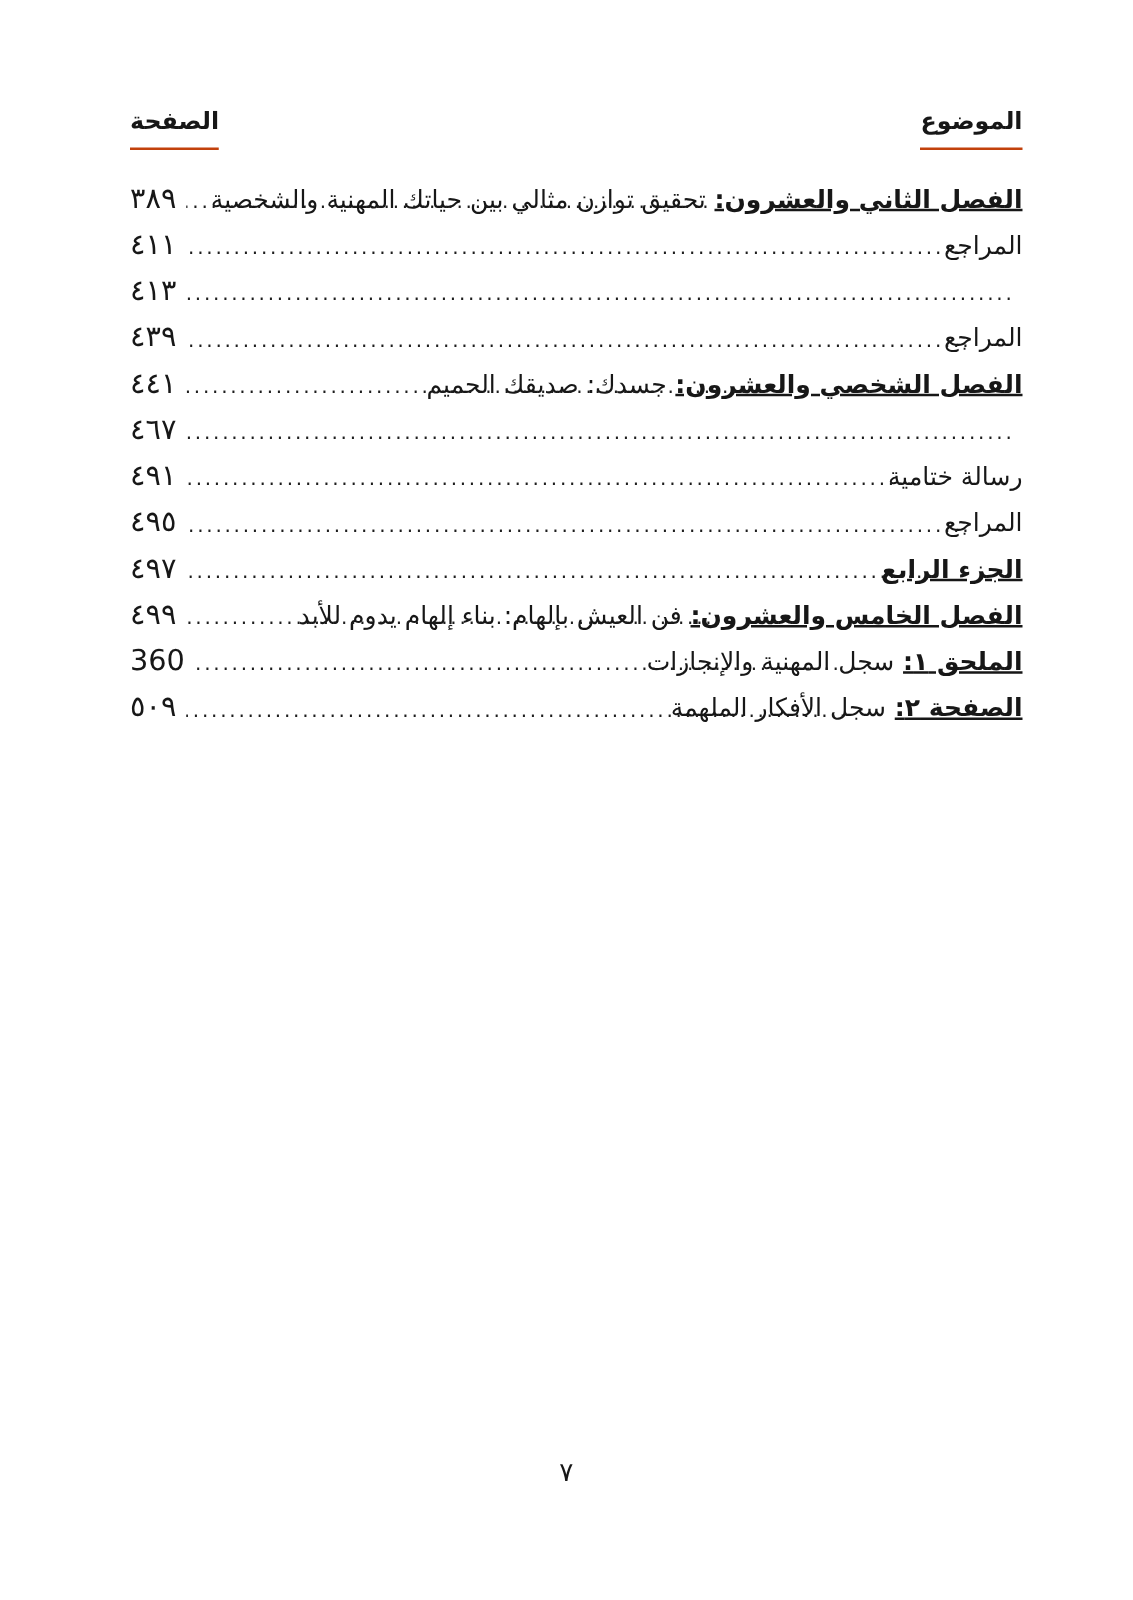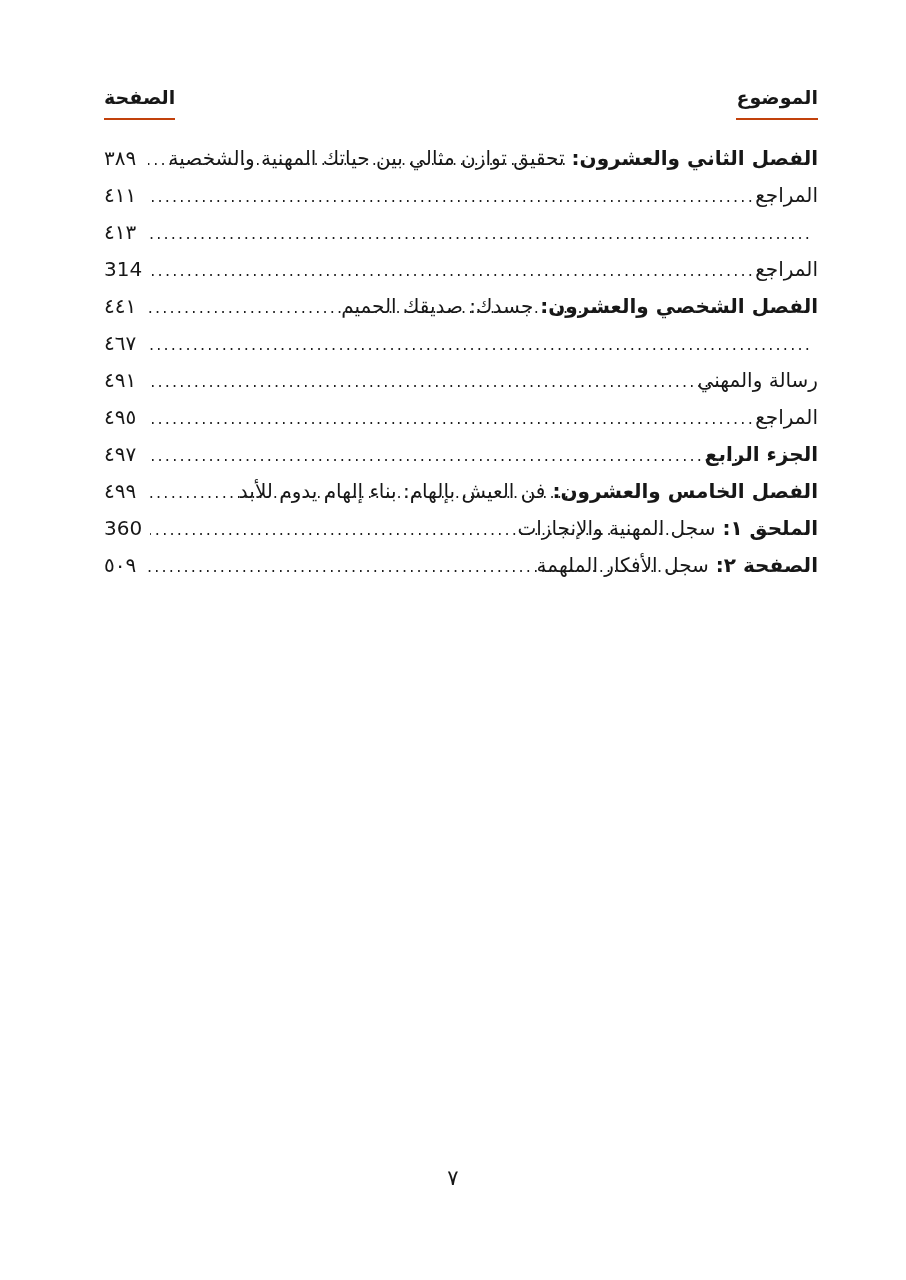--- a/index.html
+++ b/index.html
@@ -37,41 +37,41 @@
     top: 146px; right: 88px; left: 104px;
   }
   .toc-row {
     display: flex;
     align-items: baseline;
     height: 37px;
     font-size: 20px;
     white-space: nowrap;
   }
   .toc-title { flex: 0 1 auto; min-width: 0; }
-  .tb { font-weight: bold; }
+  .tb { font-weight: bold; text-decoration: underline; }
   .tb:not(:empty) { margin-left: 7px; }   
   .tb:empty { display: none; }
   .tr:empty { display: none; }
   .dots {
     flex: 1 1 auto;
     min-width: 10px;
     overflow: hidden;
     white-space: nowrap;
     margin: 0 6px 0 8px;
     align-self: baseline;
   }
   .dots::after {
     content: "..........................................................................................................................................................";
     font-size: 16px;
     letter-spacing: 2.2px;
     color: #1d1d1d;
   }
   .toc-pagenum {
     flex: 0 0 auto;
-    font-size: 20px;
+    font-size: 23px;
     min-width: 36px;
     text-align: left;
   }
   
   .page-footer {
     position: absolute;
     top: 1166px; left: 0;
     width: 100%;
     text-align: center;
     font-size: 21px;
@@ -101,36 +101,36 @@
   </div>
 
   <div class="toc-row">
     <span class="dots" aria-hidden="true"></span>
     <span class="toc-pagenum">٤١٣</span>
   </div>
 
   <div class="toc-row">
     <span class="toc-title"><span class="tr">المراجع</span></span>
     <span class="dots" aria-hidden="true"></span>
-    <span class="toc-pagenum">314</span>
+    <span class="toc-pagenum">٤٣٩</span>
   </div>
 
   <div class="toc-row">
     <span class="toc-title"><b class="tb">الفصل الشخصي والعشرون:</b><span class="tr">جسدك: صديقك الحميم</span></span>
     <span class="dots" aria-hidden="true"></span>
     <span class="toc-pagenum">٤٤١</span>
   </div>
 
   <div class="toc-row">
     <span class="dots" aria-hidden="true"></span>
     <span class="toc-pagenum">٤٦٧</span>
   </div>
 
   <div class="toc-row">
-    <span class="toc-title"><span class="tr">رسالة والمهني</span></span>
+    <span class="toc-title"><span class="tr">رسالة ختامية</span></span>
     <span class="dots" aria-hidden="true"></span>
     <span class="toc-pagenum">٤٩١</span>
   </div>
 
   <div class="toc-row">
     <span class="toc-title"><span class="tr">المراجع</span></span>
     <span class="dots" aria-hidden="true"></span>
     <span class="toc-pagenum">٤٩٥</span>
   </div>
 

